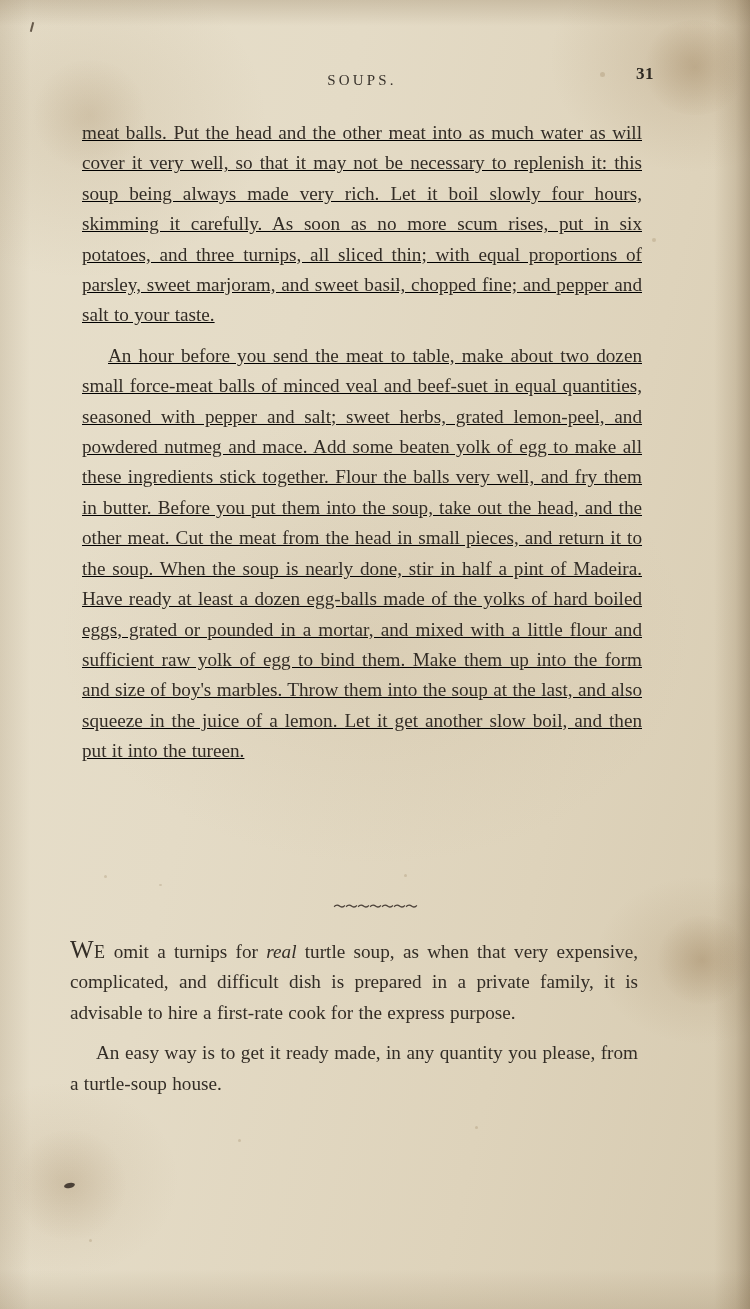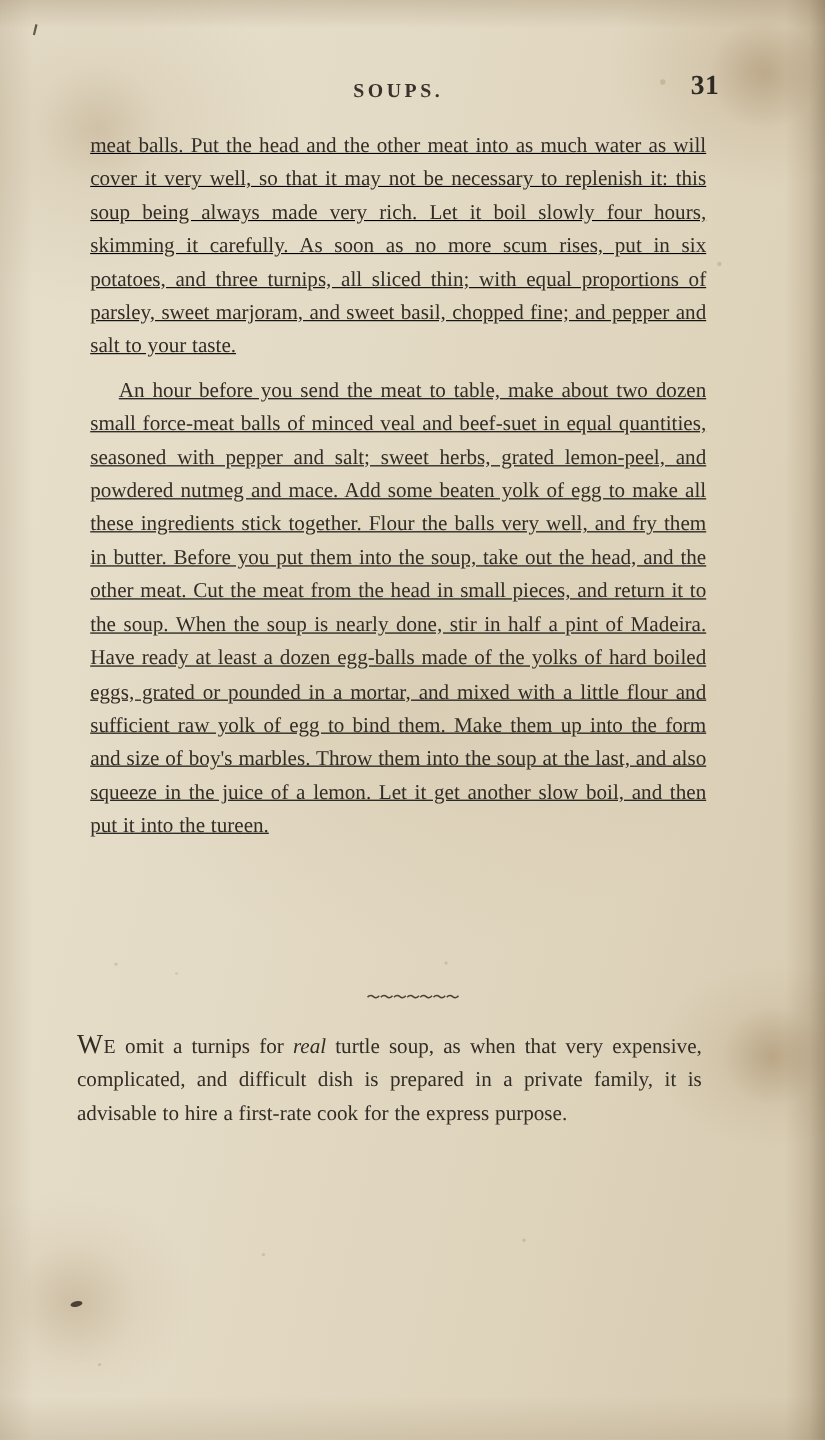--- a/index.html
+++ b/index.html
@@ -77,31 +77,31 @@
   .running-head {
     position: absolute;
     top: 72px;
     left: 84px;
     width: 556px;
     display: flex;
     align-items: baseline;
     justify-content: center;
   }
   .head-title {
-    font-size: 18px;
+    font-size: 15px;
     letter-spacing: 3.2px;
-    font-weight: 700;
+    font-weight: 400;
     color: #39332c;
     text-transform: uppercase;
   }
   .folio {
     position: absolute;
     top: 64px;
     right: 96px;
-    font-size: 25px;
+    font-size: 17px;
     font-weight: 700;
     color: #2f2a23;
     letter-spacing: 0.5px;
   }
 
   
   .textblock {
     position: absolute;
     top: 118px;
     left: 82px;
@@ -207,16 +207,17 @@
     <p class="para noindent">meat balls.  Put the head and the other meat into as much water as will cover it very well, so that it may not be necessary to replenish it: this soup being always made very rich. Let it boil slowly four hours, skimming it carefully.  As soon as no more scum rises, put in six potatoes, and three turnips, all sliced thin; with equal proportions of parsley, sweet marjoram, and sweet basil, chopped fine; and pepper and salt to your taste.</p>
     <p class="para">An hour before you send the meat to table, make about two dozen small force-meat balls of minced veal and beef-suet in equal quantities, seasoned with pepper and salt; sweet herbs, grated lemon-peel, and powdered nutmeg and mace.  Add some beaten yolk of egg to make all these ingredients stick together.  Flour the balls very well, and fry them in butter. Before you put them into the soup, take out the head, and the other meat.  Cut the meat from the head in small pieces, and return it to the soup.  When the soup is nearly done, stir in half a pint of Madeira.  Have ready at least a dozen egg-balls made of the yolks of hard boiled eggs, grated or pounded in a mortar, and mixed with a little flour and sufficient raw yolk of egg to bind them.  Make them up into the form and size of boy's marbles.  Throw them into the soup at the last, and also squeeze in the juice of a lemon.  Let it get another slow boil, and then put it into the tureen.</p>
   </div>
 
   <div class="ornament">〜〜〜〜〜〜〜</div>
 
   <div class="block-two">
     <p class="para noindent">
       <span class="sc">We</span><span> omit a turnips for </span><em>real</em><span> turtle soup, as when that very expensive, complicated, and difficult dish is prepared in a private family, it is advisable to hire a first-rate cook for the express purpose.</span>
     </p>
+    <p class="para">An easy way is to get it ready made, in any quantity you please, from a turtle-soup house.</p>
   </div>
 
   <div class="tail-mark"></div>
 </div>
 
 </body></html>

